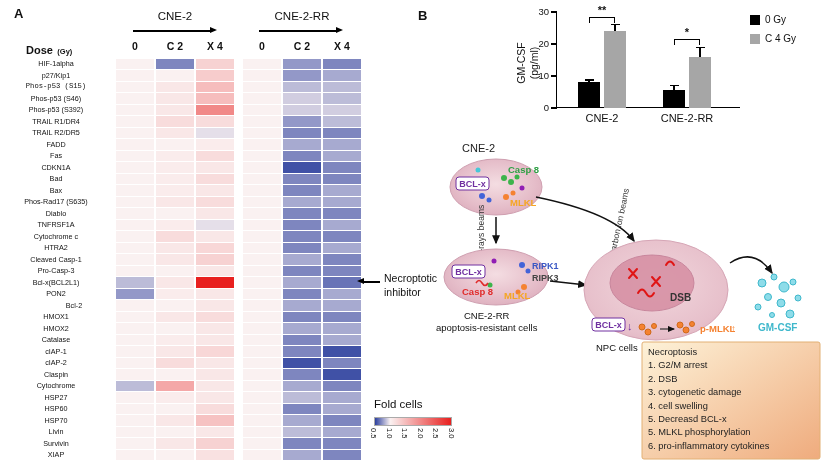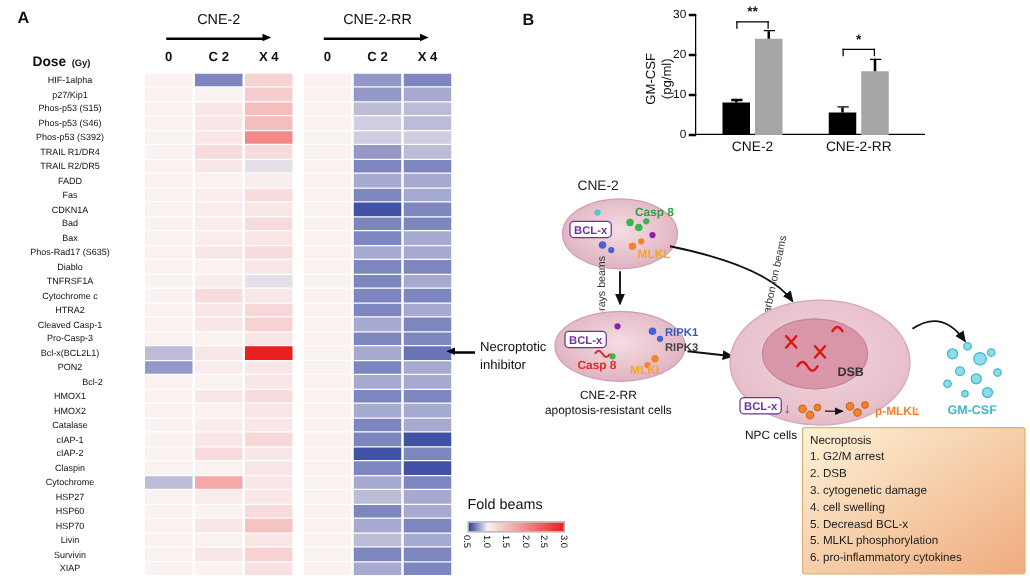--- a/index.html
+++ b/index.html
@@ -77,21 +77,21 @@
       <div class="hm-cell" title="HIF-1alpha | CNE-2-RR 0Gy : 1" style="left: 243px; top: 0.5px; background: rgb(250, 241, 241);"></div>
       <div class="hm-cell" title="HIF-1alpha | CNE-2-RR C2Gy : 0.75" style="left: 283px; top: 0.5px; background: rgb(147, 152, 200);"></div>
       <div class="hm-cell" title="HIF-1alpha | CNE-2-RR X4Gy : 0.7" style="left: 323px; top: 0.5px; background: rgb(126, 134, 191);"></div>
       <div class="hm-label" style="top: 11.5px;">p27/Kip1</div>
       <div class="hm-cell" title="p27/Kip1 | CNE-2 0Gy : 1" style="left: 116px; top: 12px; background: rgb(250, 241, 241);"></div>
       <div class="hm-cell" title="p27/Kip1 | CNE-2 C2Gy : 1" style="left: 156px; top: 12px; background: rgb(250, 241, 241);"></div>
       <div class="hm-cell" title="p27/Kip1 | CNE-2 X4Gy : 1.35" style="left: 196px; top: 12px; background: rgb(247, 204, 204);"></div>
       <div class="hm-cell" title="p27/Kip1 | CNE-2-RR 0Gy : 1" style="left: 243px; top: 12px; background: rgb(250, 241, 241);"></div>
       <div class="hm-cell" title="p27/Kip1 | CNE-2-RR C2Gy : 0.75" style="left: 283px; top: 12px; background: rgb(147, 152, 200);"></div>
       <div class="hm-cell" title="p27/Kip1 | CNE-2-RR X4Gy : 0.8" style="left: 323px; top: 12px; background: rgb(167, 170, 208);"></div>
-      <div class="hm-label" style="top: 23px;">Phos-p53 (S15)</div>
+      <div class="hm-label" style="top: 23px; font-family: Liberation Mono, monospace;">Phos-p53 (S15)</div>
       <div class="hm-cell" title="Phos-p53 (S15) | CNE-2 0Gy : 1" style="left: 116px; top: 23.5px; background: rgb(250, 241, 241);"></div>
       <div class="hm-cell" title="Phos-p53 (S15) | CNE-2 C2Gy : 1.1" style="left: 156px; top: 23.5px; background: rgb(249, 231, 231);"></div>
       <div class="hm-cell" title="Phos-p53 (S15) | CNE-2 X4Gy : 1.5" style="left: 196px; top: 23.5px; background: rgb(246, 189, 189);"></div>
       <div class="hm-cell" title="Phos-p53 (S15) | CNE-2-RR 0Gy : 1" style="left: 243px; top: 23.5px; background: rgb(250, 241, 241);"></div>
       <div class="hm-cell" title="Phos-p53 (S15) | CNE-2-RR C2Gy : 0.85" style="left: 283px; top: 23.5px; background: rgb(188, 188, 216);"></div>
       <div class="hm-cell" title="Phos-p53 (S15) | CNE-2-RR X4Gy : 0.85" style="left: 323px; top: 23.5px; background: rgb(188, 188, 216);"></div>
       <div class="hm-label" style="top: 34.5px;">Phos-p53 (S46)</div>
       <div class="hm-cell" title="Phos-p53 (S46) | CNE-2 0Gy : 1" style="left: 116px; top: 35px; background: rgb(250, 241, 241);"></div>
       <div class="hm-cell" title="Phos-p53 (S46) | CNE-2 C2Gy : 1.1" style="left: 156px; top: 35px; background: rgb(249, 231, 231);"></div>
       <div class="hm-cell" title="Phos-p53 (S46) | CNE-2 X4Gy : 1.5" style="left: 196px; top: 35px; background: rgb(246, 189, 189);"></div>
@@ -316,21 +316,21 @@
       <div class="hm-cell" title="XIAP | CNE-2-RR C2Gy : 0.8" style="left: 283px; top: 391.5px; background: rgb(167, 170, 208);"></div>
       <div class="hm-cell" title="XIAP | CNE-2-RR X4Gy : 0.7" style="left: 323px; top: 391.5px; background: rgb(126, 134, 191);"></div>
     </div>
 
   <div class="larrow" style="left:363px;top:281px;width:17px"></div>
   <div class="necro" style="left:384px;top:272px">
     <div>Necroptotic</div>
     <div>inhibitor</div>
   </div>
 
-  <div class="fc-title" style="left:374px;top:398px">Fold beams</div>
+  <div class="fc-title" style="left:374px;top:398px">Fold cells</div>
   <div id="fc-bar" style="background: linear-gradient(to right, rgb(43, 63, 158), rgb(250, 241, 241) 20%, rgb(232, 32, 31));"></div>
   <div class="fc-tick" style="left:378px;top:428px">0.5</div>
   <div class="fc-tick" style="left:394px;top:428px">1.0</div>
   <div class="fc-tick" style="left:409px;top:428px">1.5</div>
   <div class="fc-tick" style="left:425px;top:428px">2.0</div>
   <div class="fc-tick" style="left:440px;top:428px">2.5</div>
   <div class="fc-tick" style="left:456px;top:428px">3.0</div>
 
   <div class="plabel" style="left:418px;top:8px">B</div>
 
@@ -360,20 +360,30 @@
         <div class="bc-bar" style="left: 132px; top: 44.8px; width: 22px; height: 51.2px; background: rgb(166, 166, 166);"></div>
         <div class="bc-err" style="left: 142.35px; top: 35.2px; height: 9.6px;"></div>
         <div class="bc-cap" style="left: 138.5px; top: 34.6px;"></div>
         <div class="bc-cat" style="left: 3px;">CNE-2</div>
         <div class="bc-cat" style="left: 88px;">CNE-2-RR</div>
         <div class="bc-brk" style="left: 32px; width: 26px; top: 4.8px;"></div>
         <div class="bc-sig" style="left: 32px; width: 26px; top: -8.2px;">**</div>
         <div class="bc-brk" style="left: 117px; width: 26px; top: 27.2px;"></div>
         <div class="bc-sig" style="left: 117px; width: 26px; top: 14.2px;">*</div>
       </div>
+    <div class="bc-legend">
+      <div class="bc-leg-item">
+        <span class="bc-swatch" style="background: rgb(0, 0, 0);"></span>
+        <span>0 Gy</span>
+      </div>
+      <div class="bc-leg-item">
+        <span class="bc-swatch" style="background: rgb(166, 166, 166);"></span>
+        <span>C 4 Gy</span>
+      </div>
+    </div>
   </div>
 
   <svg width="400" height="327" viewBox="0 0 400 327" style="position:absolute;left:424px;top:135px;overflow:visible">
     <defs>
       <marker id="ah" viewBox="0 0 8 8" markerWidth="7" markerHeight="7" refX="6" refY="3" orient="auto">
         <path d="M0,0 L7,3 L0,6 Z" fill="#111"></path>
       </marker>
       <radialGradient id="cellA" cx="50%" cy="45%" r="70%">
         <stop offset="0%" stop-color="#f4dde2"></stop>
         <stop offset="60%" stop-color="#e5bdc9"></stop>

